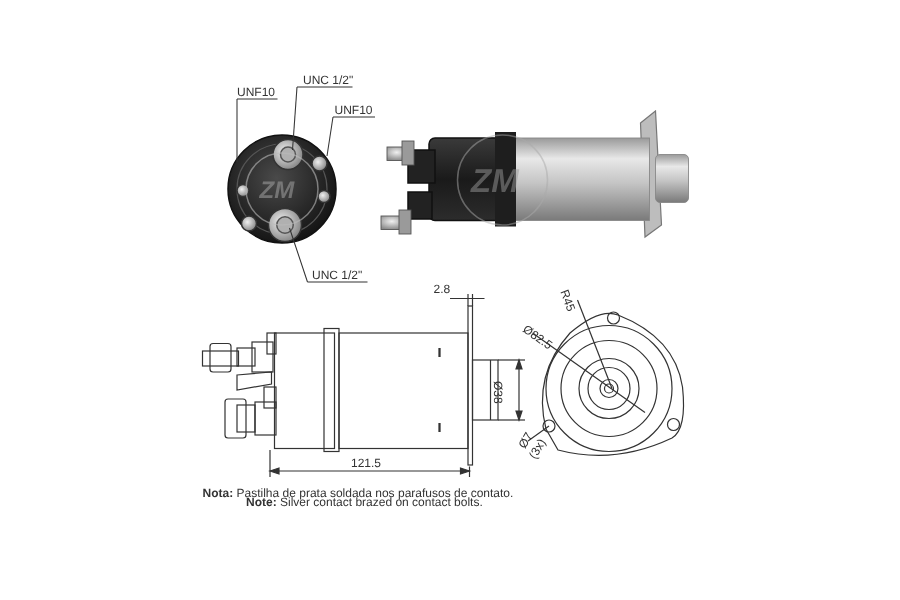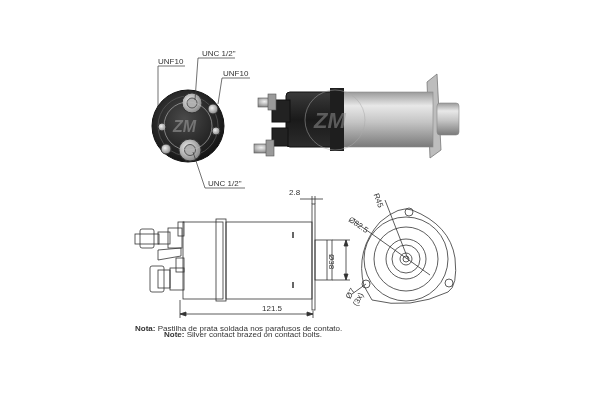--- a/index.html
+++ b/index.html
@@ -149,21 +149,21 @@
   </g>
 </svg>
 
 <span class="lbl" style="left:158px;top:57px;">UNF10</span>
 <span class="lbl" style="left:202px;top:49px;">UNC 1/2"</span>
 <span class="lbl" style="left:223px;top:69px;">UNF10</span>
 <span class="lbl" style="left:208px;top:179px;">UNC 1/2"</span>
 
 <span class="lbl" style="left:289px;top:188px;">2.8</span>
 <span class="lbl" style="left:336px;top:254px;transform:rotate(90deg);transform-origin:left top;">Ø38</span>
-<span class="lbl" style="left:234px;top:304px;margin-left:28px;">121.5</span>
+<span class="lbl" style="left:234px;top:304px;">121.5</span>
 
 <span class="lbl" style="left:380px;top:192px;transform:rotate(70deg);transform-origin:left top;">R45</span>
 <span class="lbl" style="left:352px;top:215px;transform:rotate(35deg);transform-origin:left top;">Ø82.5</span>
 <span class="lbl" style="left:344px;top:296px;transform:rotate(-60deg);transform-origin:left top;">Ø7</span>
 <span class="lbl" style="left:351px;top:303px;transform:rotate(-60deg);transform-origin:left top;">(3x)</span>
 
 <div class="note" style="top:330px;padding-left:29px;">
   <b>Note:</b><span> Silver contact brazed on contact bolts.</span>
 </div>
 <div class="note" style="top:324px;">

